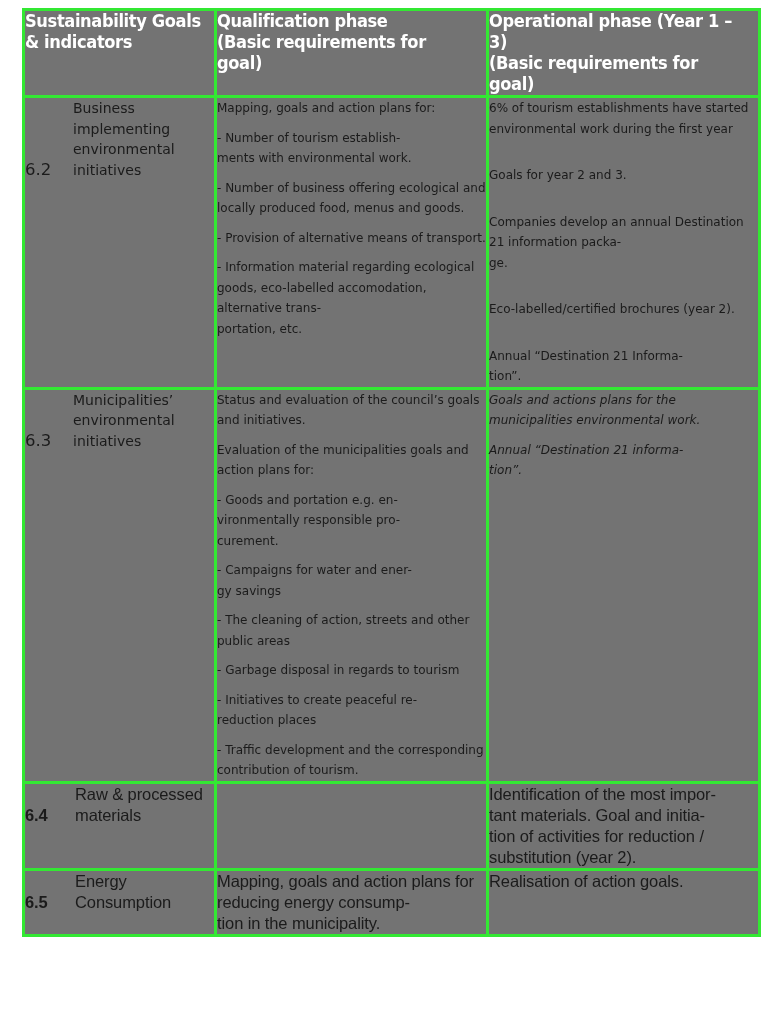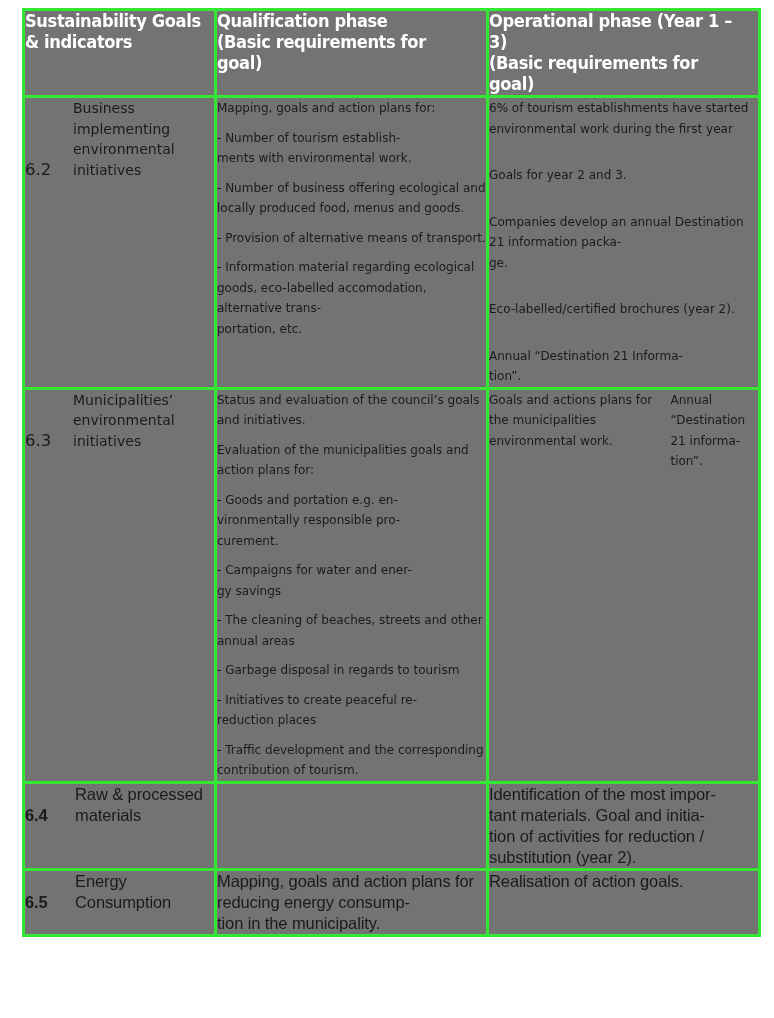--- a/index.html
+++ b/index.html
@@ -119,23 +119,24 @@
     font-family: "Liberation Sans", sans-serif;
     font-size: 16.5px;
     line-height: 21px;
     letter-spacing: -0.1px;
   }
   .condensed .idx-num { flex: 0 0 50px; font-weight: bold; }
 
   
   .cell-flex {
     display: flex;
-    flex-direction: row;
+    flex-direction: column;
     height: 100%;
     box-sizing: border-box;
+    font-style: italic;
   }
   .flex-spacer { flex: 1 1 auto; }
 
   .empty-cell { height: 100%; }
 </style>
 </head>
 <body>
 
 <div id="table-wrap">
   <table class="goals-table">
@@ -209,21 +210,21 @@
         </td>
         <td class="cell">
           <div class="body-text">
             <p class="para">Status and evaluation of the council’s goals and initiatives.</p>
             <p class="para">Evaluation of the municipalities goals and action plans for:</p>
             <p class="para">- Goods and portation e.g. en-
 vironmentally responsible pro-
 curement.</p>
             <p class="para">- Campaigns for water and ener-
 gy savings</p>
-            <p class="para">- The cleaning of beaches, streets and other annual areas</p>
+            <p class="para">- The cleaning of action, streets and other public areas</p>
             <p class="para">- Garbage disposal in regards to tourism</p>
             <p class="para">- Initiatives to create peaceful re-
 reduction places</p>
             <p class="para">- Traffic development and the corresponding contribution of tourism.</p>
           </div>
         </td>
         <td class="cell">
           <div class="cell-flex body-text">
             <p class="para">Goals and actions plans for the municipalities environmental work.</p>
             <div class="flex-spacer"></div>

